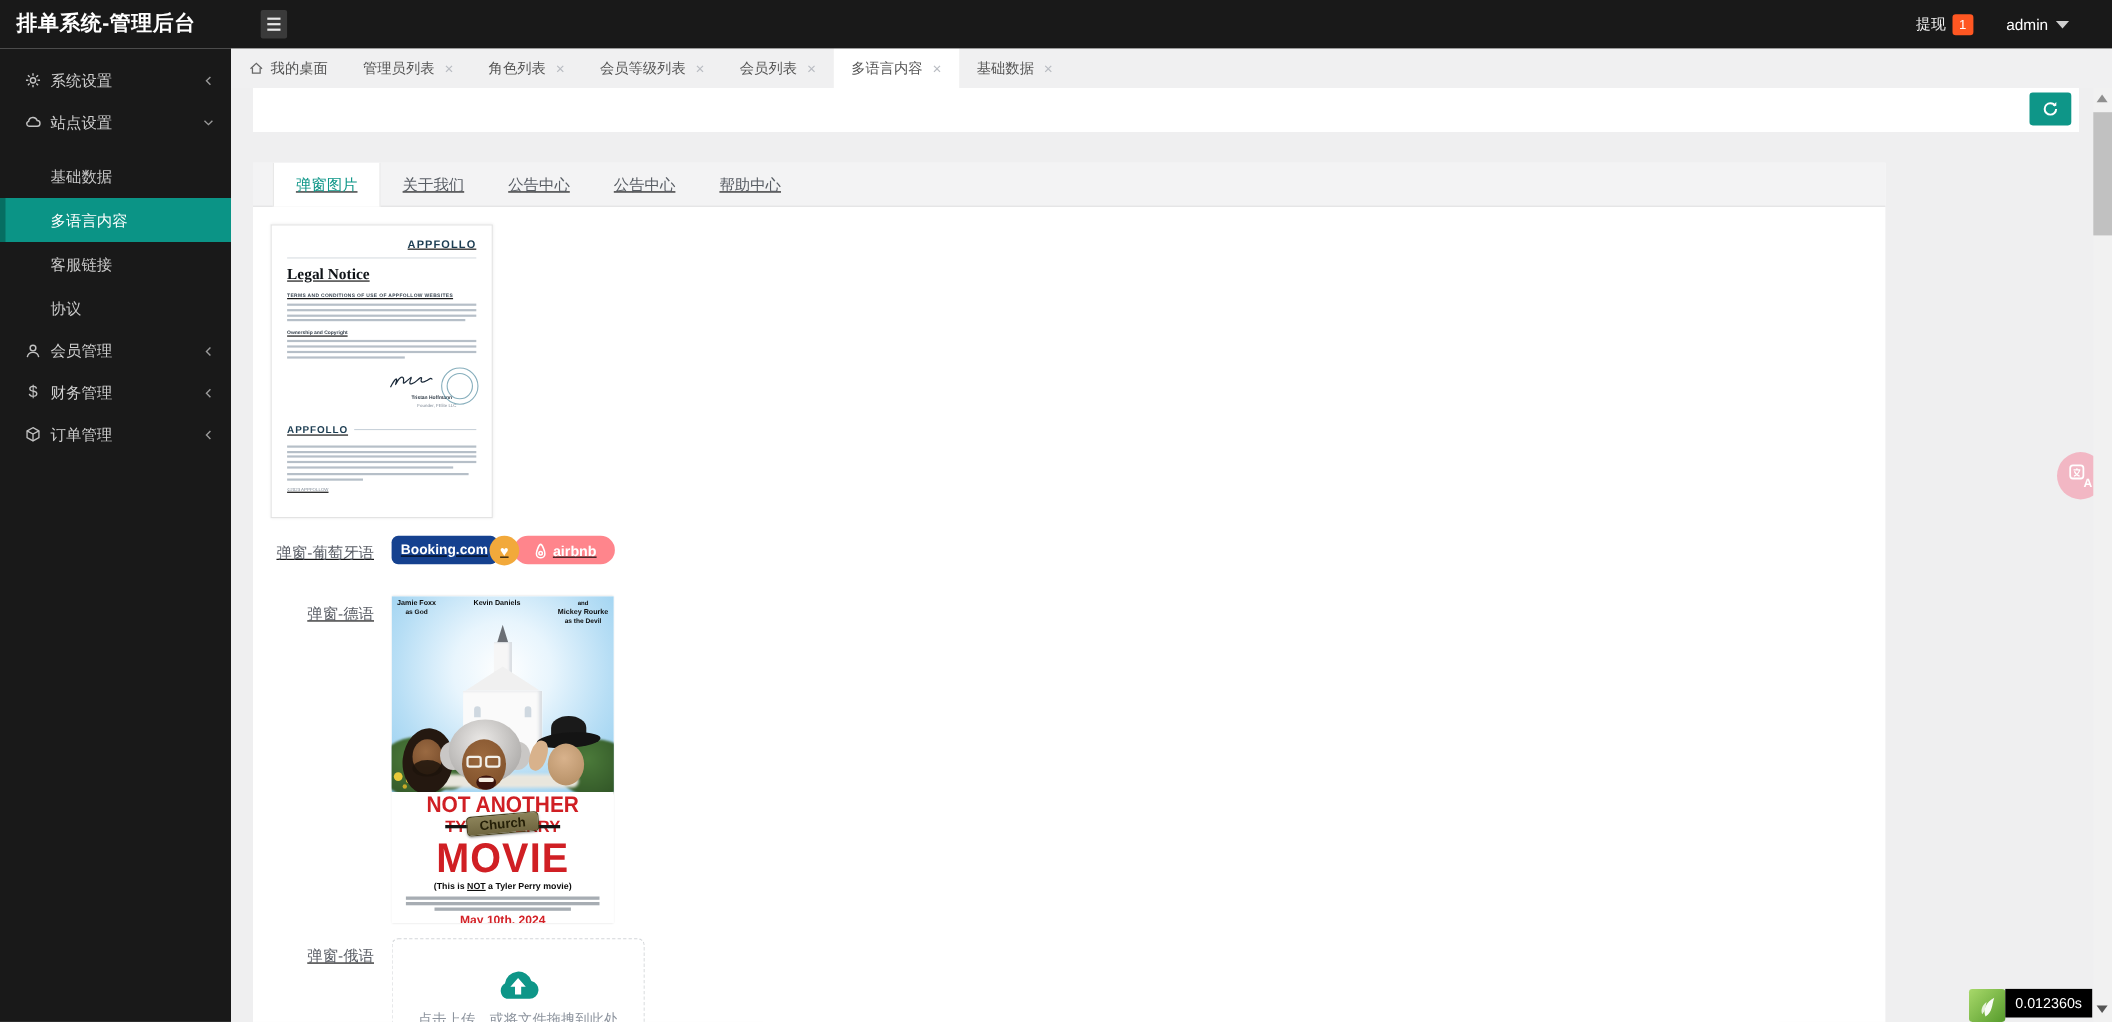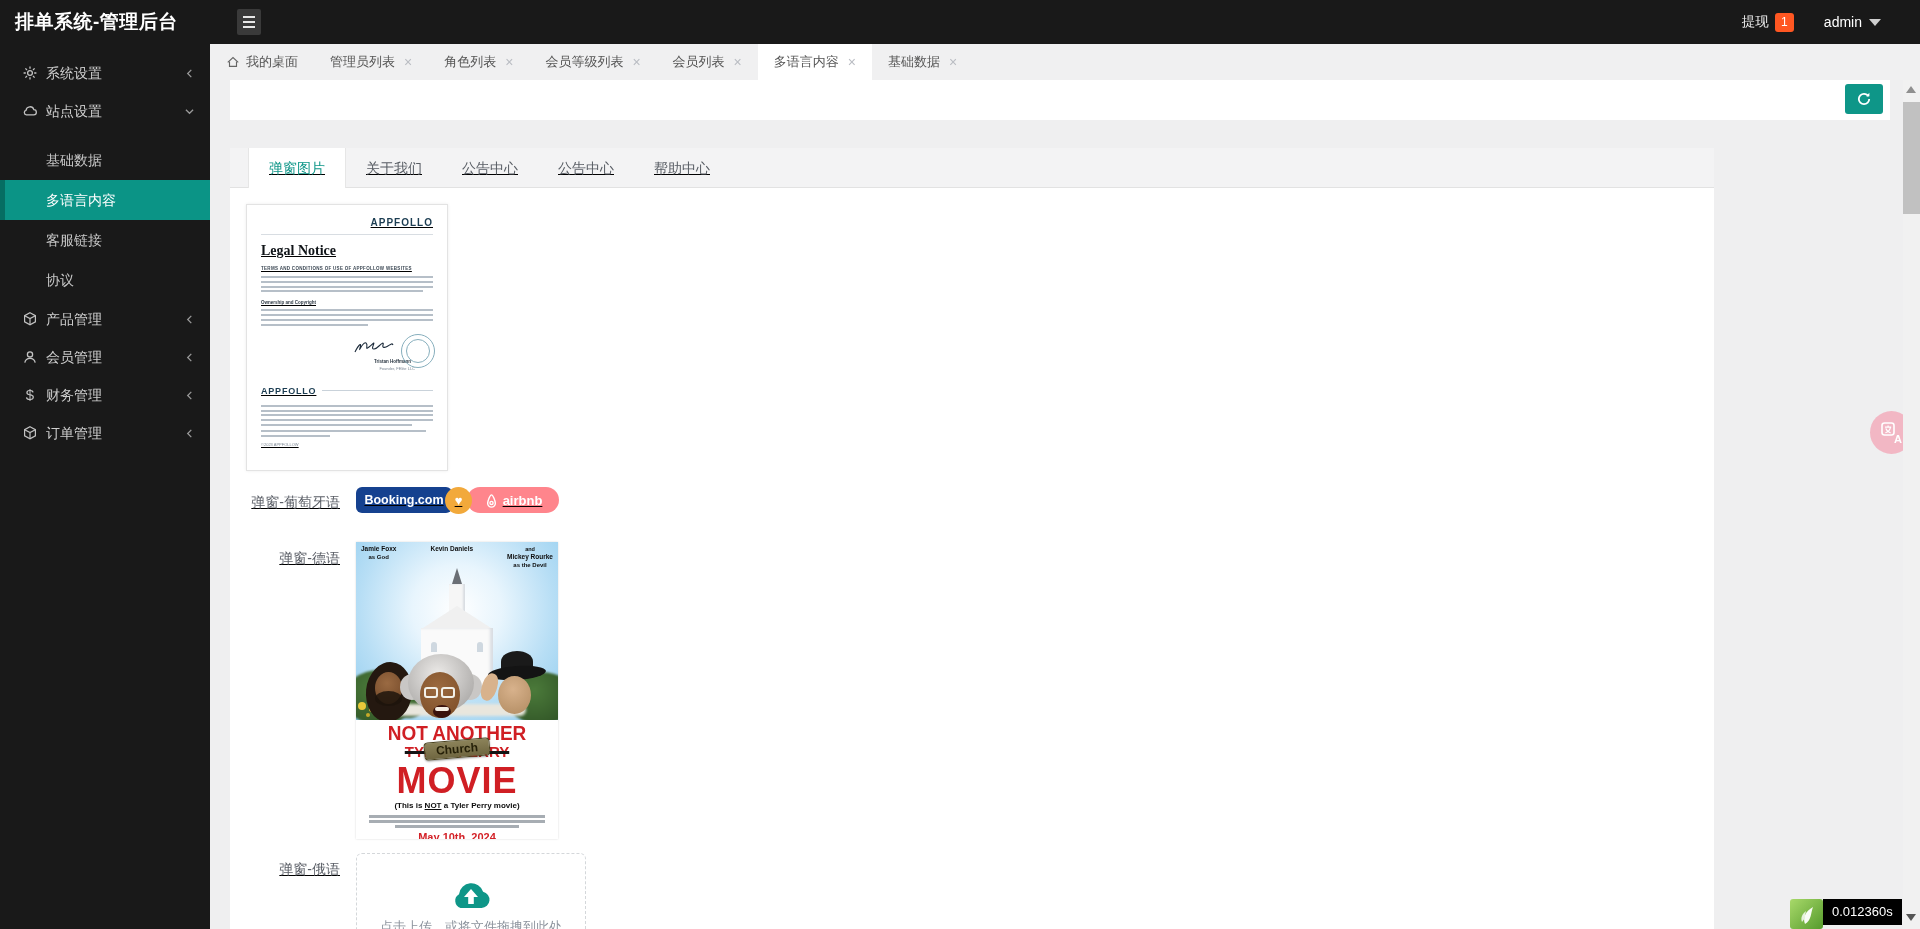--- a/index.html
+++ b/index.html
@@ -197,30 +197,20 @@
             <span class="s-label">多语言内容</span>
           </li>
         <li>
             <span class="s-label">客服链接</span>
           </li>
         <li>
             <span class="s-label">协议</span>
           </li>
       </ul>
       <li class="side-item">
-        <svg class="s-icon" viewBox="0 0 16 16" fill="none" stroke="currentColor" stroke-width="1.2">
-            <path d="M8 1.8l5.4 2.9v6.2L8 13.8l-5.4-2.9V4.7z"></path>
-            <path d="M2.6 4.7L8 7.6l5.4-2.9M8 7.6v6.2"></path>
-          </svg>
-        <span class="s-label">产品管理</span>
-        <svg class="s-arrow" viewBox="0 0 10 10" fill="none" stroke="currentColor" stroke-width="1.4">
-            <path d="M7 1L3 5l4 4"></path>
-          </svg>
-      </li>
-      <li class="side-item">
         <svg class="s-icon" viewBox="0 0 16 16" fill="none" stroke="currentColor" stroke-width="1.3">
             <circle cx="8" cy="5.4" r="2.6"></circle>
             <path d="M2.8 13.6a5.3 5.3 0 0 1 10.4 0"></path>
           </svg>
         <span class="s-label">会员管理</span>
         <svg class="s-arrow" viewBox="0 0 10 10" fill="none" stroke="currentColor" stroke-width="1.4">
             <path d="M7 1L3 5l4 4"></path>
           </svg>
       </li>
       <li class="side-item">

